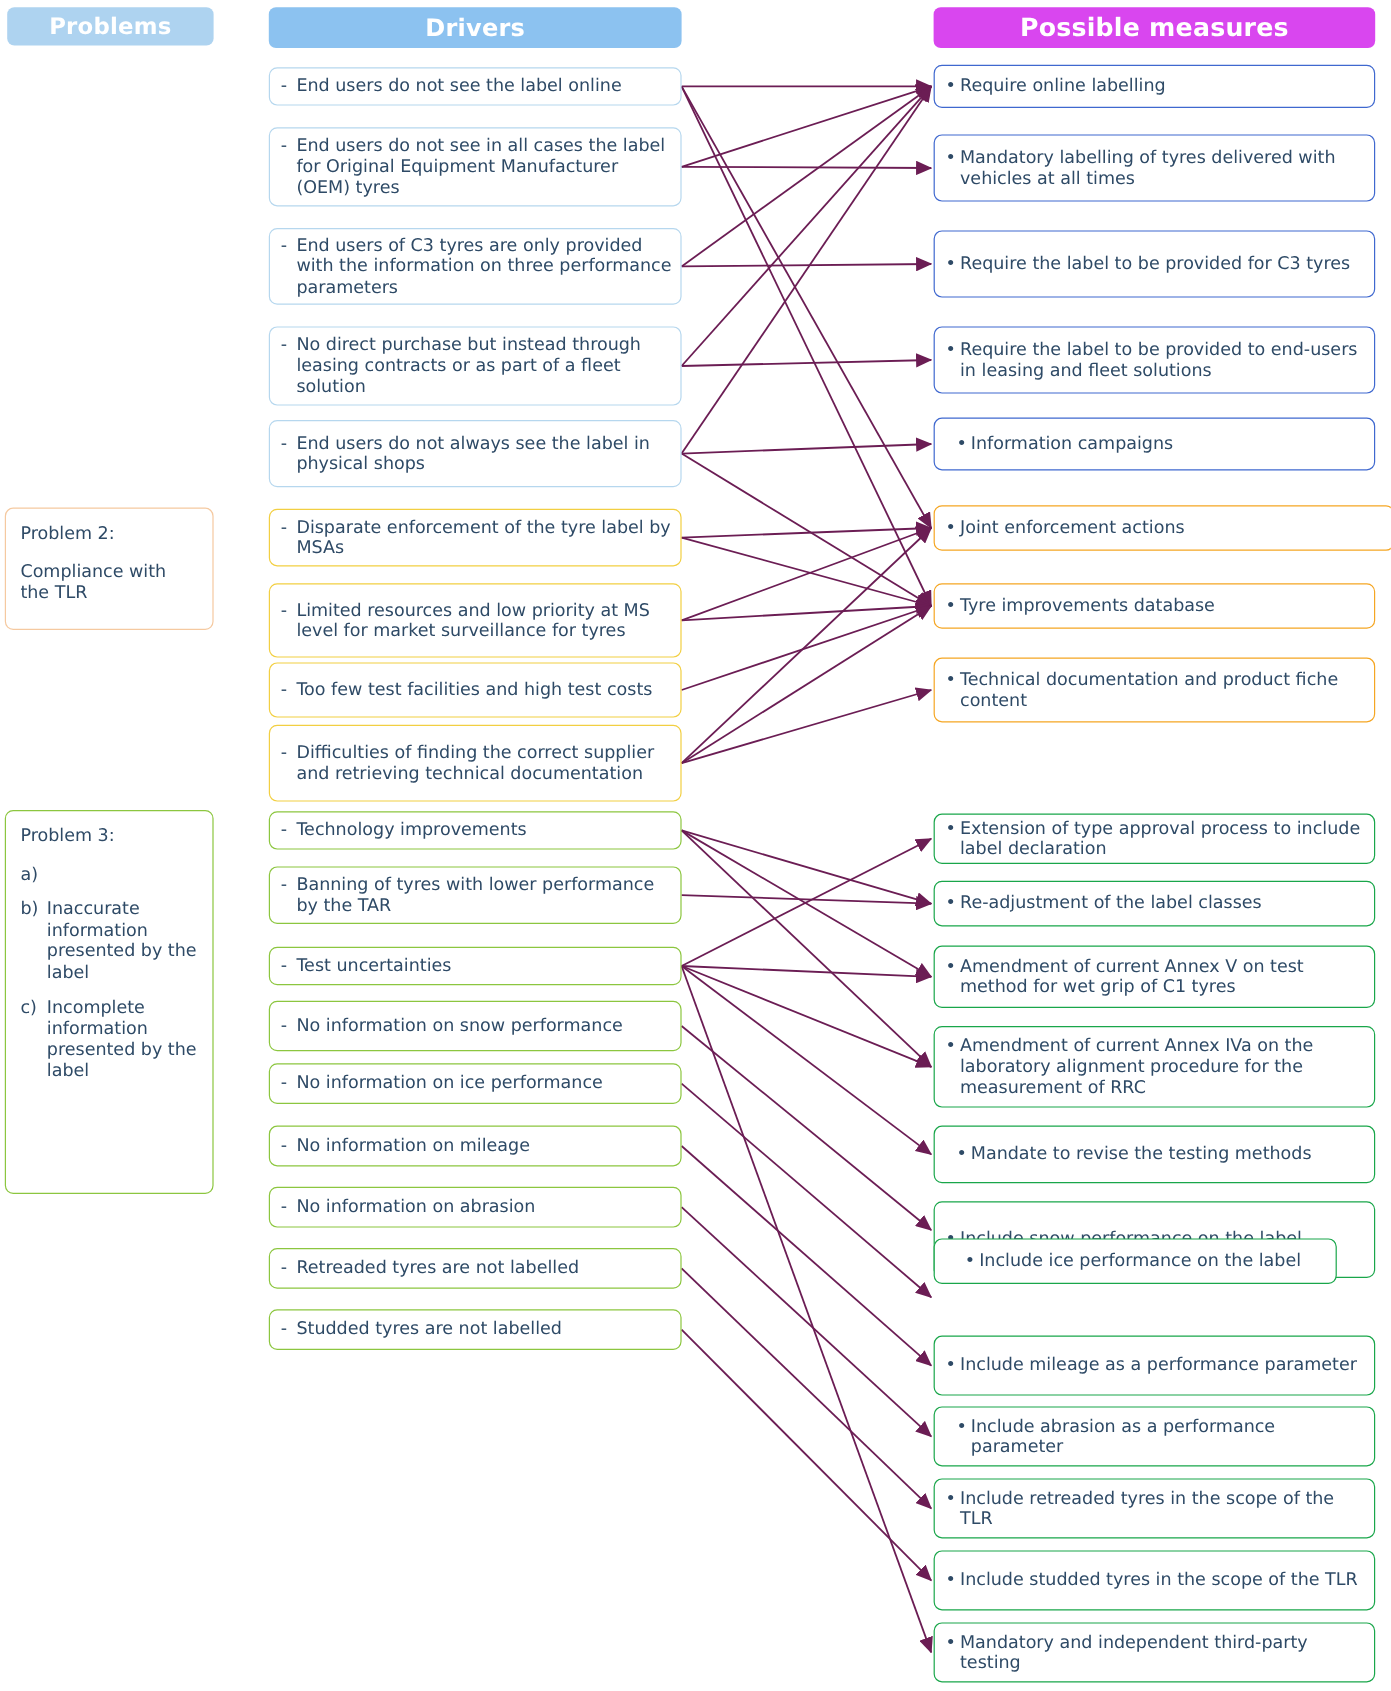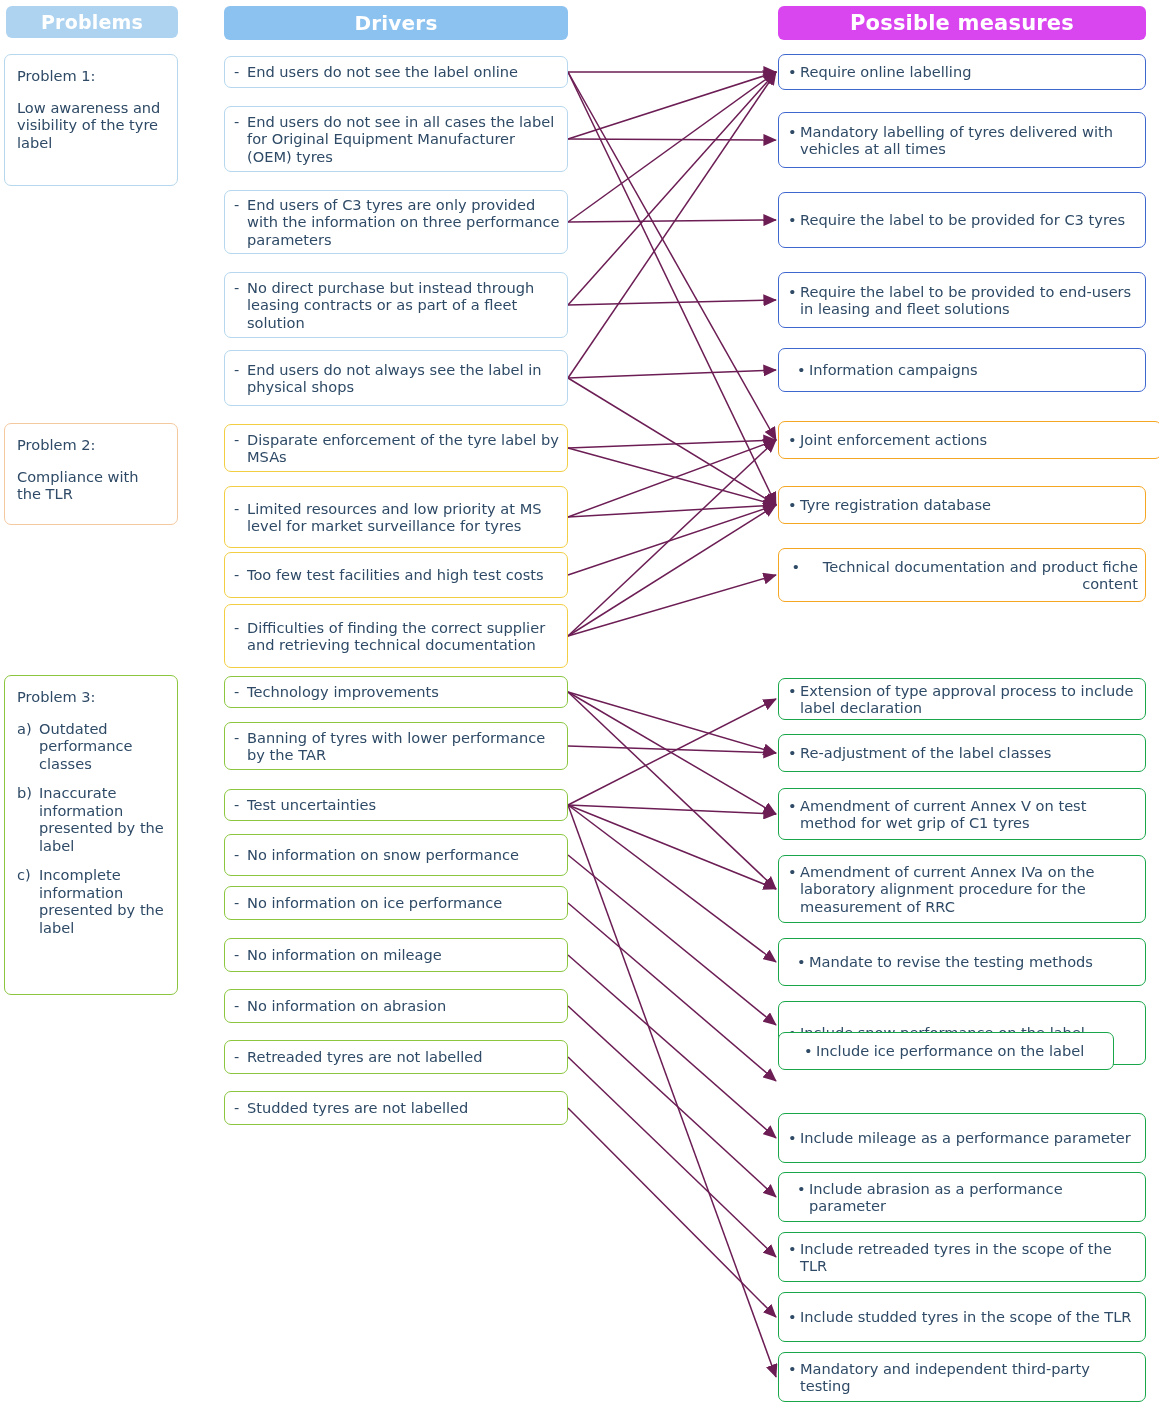--- a/index.html
+++ b/index.html
@@ -107,41 +107,34 @@
         <line x1="568" y1="1006" x2="776" y2="1197" marker-end="url(#ah)"></line>
         <line x1="568" y1="1057" x2="776" y2="1257" marker-end="url(#ah)"></line>
         <line x1="568" y1="1108" x2="776" y2="1317" marker-end="url(#ah)"></line>
       </g>
   </svg>
 
   <div class="hdr hdr-problems">Problems</div>
   <div class="hdr hdr-drivers">Drivers</div>
   <div class="hdr hdr-measures">Possible measures</div>
 
-  <div class="node problem b-lightblue" style="left: 4px; top: 54px; width: 174px; height: 132px;">
-    <div class="txt">
-      <div class="p-title">Problem 1:</div>
-      <div>Low awareness and visibility of the tyre label</div>
-    </div>
-  </div>
 
   <div class="node problem b-peach" style="left: 4px; top: 423px; width: 174px; height: 102px;">
     <div class="txt">
       <div class="p-title">Problem 2:</div>
       <div>Compliance with the TLR</div>
     </div>
   </div>
 
   <div class="node problem b-green" style="left: 4px; top: 675px; width: 174px; height: 320px;">
     <div class="txt">
       <div class="p-title">Problem 3:</div>
       <ul class="p-list">
         <li>
           <span class="mk">a)</span>
-          <span>Outdated performance classes</span>
         </li>
         <li>
           <span class="mk">b)</span>
           <span>Inaccurate information presented by the label</span>
         </li>
         <li>
           <span class="mk">c)</span>
           <span>Incomplete information presented by the label</span>
         </li>
       </ul>
@@ -291,24 +284,24 @@
       </div>
       <div class="node msr b-orange" style="left: 778px; top: 421px; width: 384px; height: 38px;">
         <div class="txt">
           <span class="bul"></span>
           <span>Joint enforcement actions</span>
         </div>
       </div>
       <div class="node msr b-orange" style="left: 778px; top: 486px; width: 368px; height: 38px;">
         <div class="txt">
           <span class="bul"></span>
-          <span>Tyre registration database</span>
-        </div>
-      </div>
-      <div class="node msr b-orange" style="left: 778px; top: 548px; width: 368px; height: 54px; text-align: right;">
+          <span>Tyre improvements database</span>
+        </div>
+      </div>
+      <div class="node msr b-orange" style="left: 778px; top: 548px; width: 368px; height: 54px;">
         <div class="txt">
           <span class="bul"></span>
           <span>Technical documentation and product fiche content</span>
         </div>
       </div>
       <div class="node msr b-emerald" style="left: 778px; top: 678px; width: 368px; height: 42px;">
         <div class="txt">
           <span class="bul"></span>
           <span>Extension of type approval process to include label declaration</span>
         </div>

